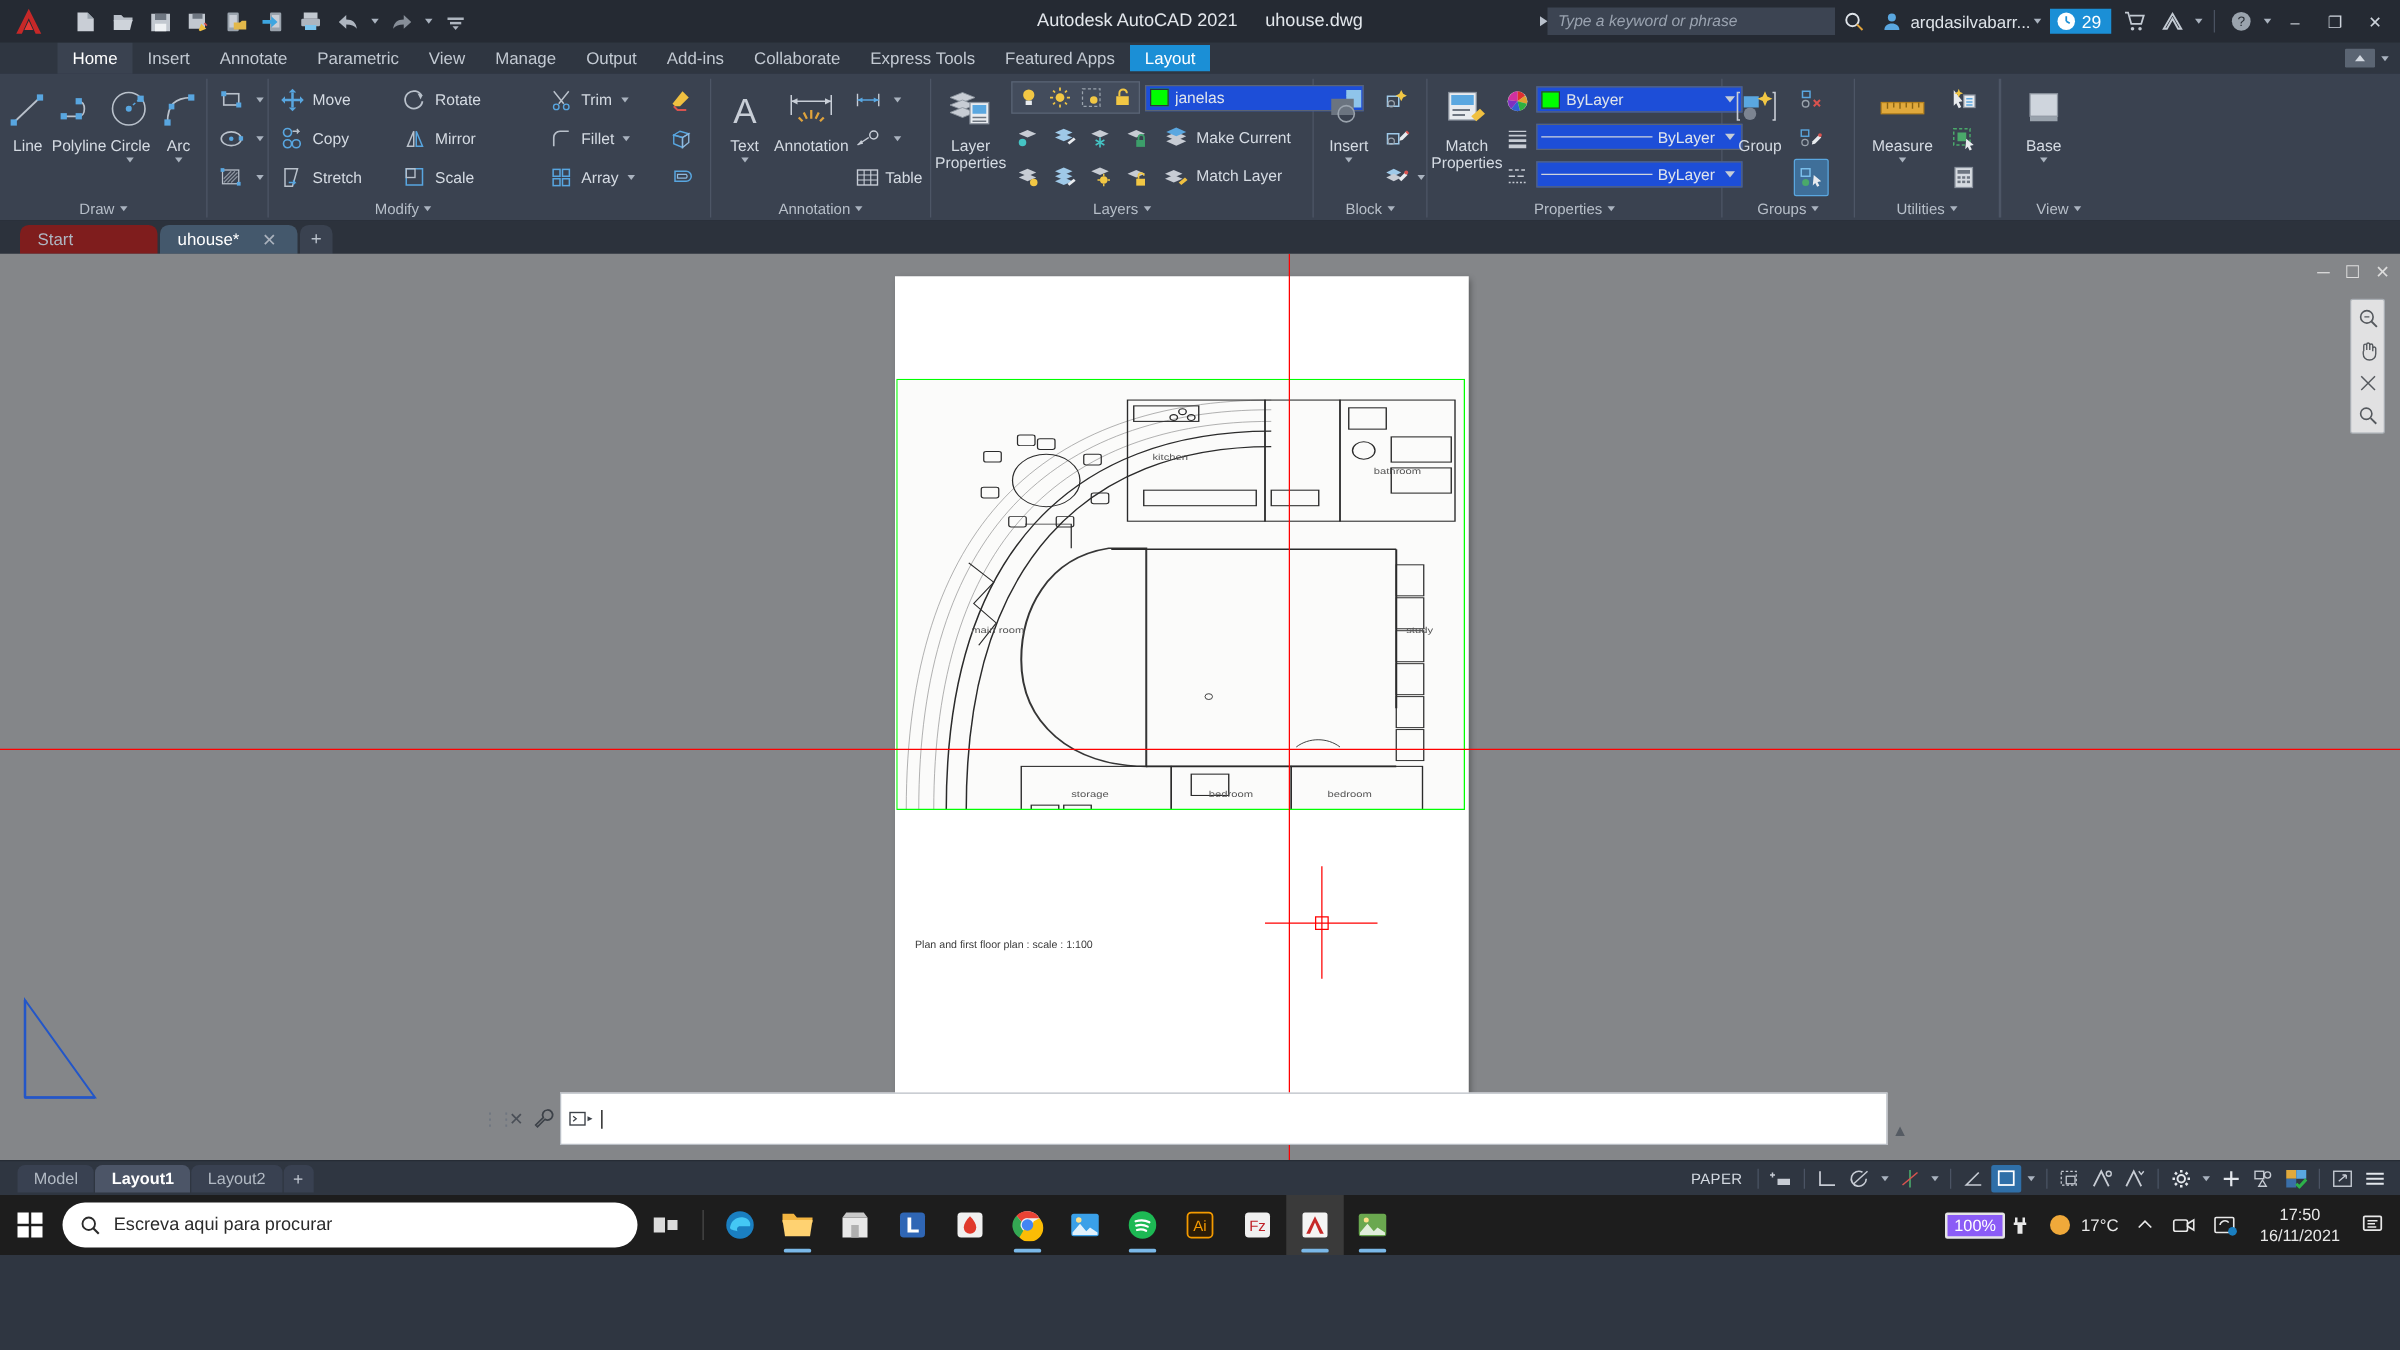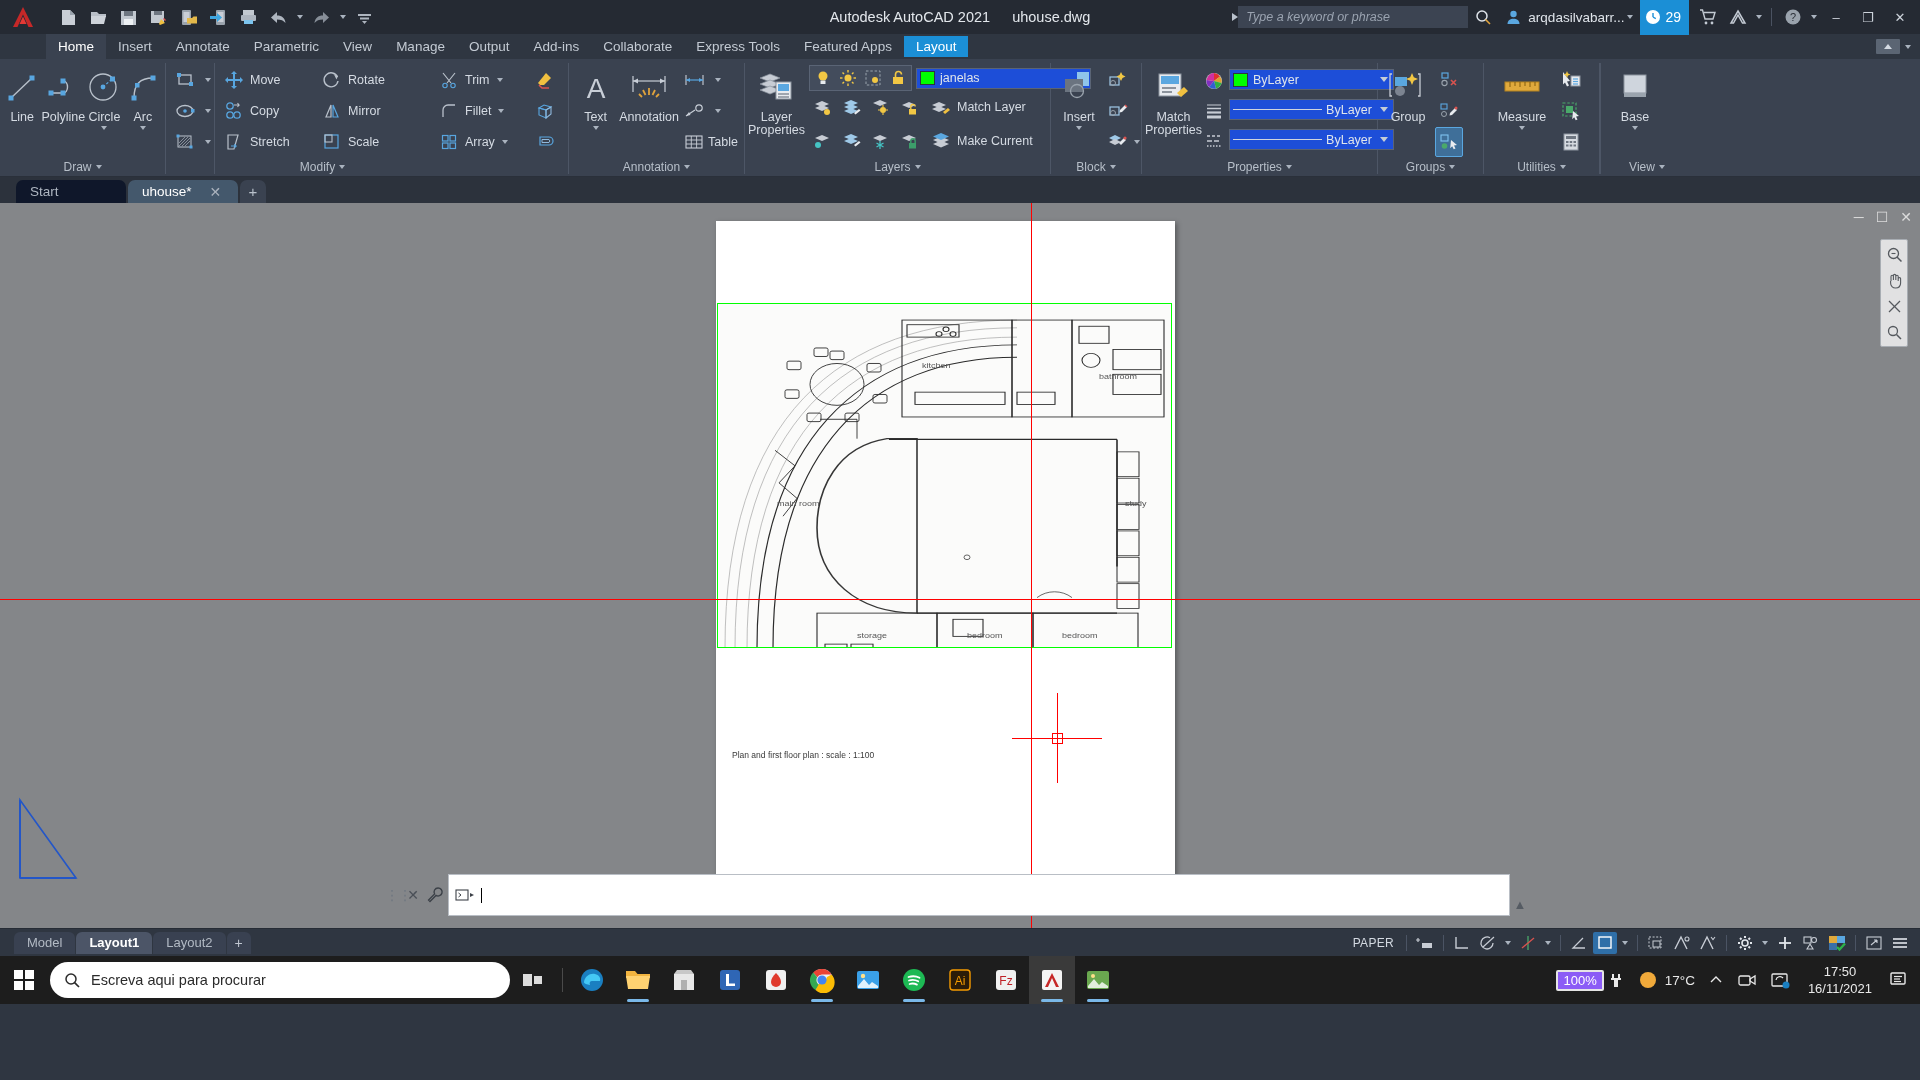--- a/index.html
+++ b/index.html
@@ -51,21 +51,21 @@
   .search-box::placeholder { color: #9aa3b0; font-style: italic; }
   .ticon { width: 30px; height: 30px; display:flex; align-items:center; justify-content:center; }
   .user-name { color: #dfe4ea; font-size: 13.5px; max-width: 120px; overflow:hidden; white-space:nowrap; }
   .dropcaret { width: 12px; display:flex; align-items:center; justify-content:center; }
   .dropcaret::after {
     content: ""; border-left: 3.5px solid transparent; border-right: 3.5px solid transparent;
     border-top: 4px solid #aab3bf;
   }
   .trial-badge {
     display: flex; align-items: center; gap: 4px; background: #1b8fd6; color:#fff;
-    height: 36px; padding: 0 8px 0 5px; font-size: 14px; margin: 0 4px;
+    height: 20px; padding: 0 8px 0 5px; font-size: 14px; margin: 0 4px;
   }
   .sep-v { width: 1px; height: 18px; background: #4a5261; margin: 0 6px; }
   .wbtn {
     width: 32px; height: 34px; display:flex; align-items:center; justify-content:center;
     color: #cdd3db;
   }
 
   
   .ribbon-tabs {
     height: 25px; background: #2f3641; display: flex; align-items: stretch;
@@ -145,21 +145,21 @@
 
   .layer-toggles { display: flex; align-items: center; gap: 1px; background:#434c5c; border:1px solid #5a6475; padding:1px; }
   .layer-row { display: flex; align-items: center; gap: 1px; }
 
   
   .filetabs {
     height: 26px; background: #2c323c; display: flex; align-items: flex-end; padding-left: 16px;
   }
   .ftab {
     height: 23px; display: flex; align-items: center; padding: 0 14px;
-    border-radius: 7px 7px 0 0; font-size: 13.5px; color: #aeb6c1; background: #0f172a;
+    border-radius: 7px 7px 0 0; font-size: 13.5px; color: #aeb6c1; background: #7f1d1d;
     margin-right: 2px; min-width: 110px;
   }
   .ftab.active { background: #44586c; color: #ffffff; }
   .ftab .ftab-close { margin-left: 18px; font-size: 14px; color: #aab2bd; }
   .ftab-add {
     height: 23px; width: 26px; display:flex; align-items:center; justify-content:center;
     border-radius: 7px 7px 0 0; background:#3a4250; color:#b9c1cb; font-size:15px;
   }
 
   
@@ -803,20 +803,67 @@
                 </svg>
             </div>
           </div>
           <div class="combo" style="width:175px; margin-bottom:0">
             <div class="swatch" style="background:#00ff00"></div>
             <div class="ctext">janelas</div>
             <div class="ccaret"></div>
           </div>
         </div>
 
+        <div class="layer-row" style="margin-top:4px;">
+          <div class="iconpad">
+            <svg width="20" height="20" viewBox="0 0 20 20">
+                <path d="M2 7l7-3 7 3-7 3z" fill="#c7ccd4"></path>
+                <circle cx="5" cy="14" r="3" fill="#45c4c4"></circle>
+              </svg>
+          </div>
+          <div class="iconpad">
+            <svg width="20" height="20" viewBox="0 0 20 20">
+                <g fill="#9fc9e8">
+                  <path d="M2 6l7-3 7 3-7 3z"></path>
+                  <path d="M2 10l7-3 7 3-7 3z"></path>
+                </g>
+                <path d="M12 14l5-4 1.5 1.5-5 4z" fill="#e8ebef"></path>
+              </svg>
+          </div>
+          <div class="iconpad">
+            <svg width="20" height="20" viewBox="0 0 20 20">
+                <path d="M2 7l7-3 7 3-7 3z" fill="#c7ccd4"></path>
+                <g stroke="#45c4c4" stroke-width="1.3">
+                  <line x1="9" y1="10" x2="9" y2="18"></line>
+                  <line x1="5.5" y1="12" x2="12.5" y2="16"></line>
+                  <line x1="12.5" y1="12" x2="5.5" y2="16"></line>
+                </g>
+              </svg>
+          </div>
+          <div class="iconpad">
+            <svg width="20" height="20" viewBox="0 0 20 20">
+                <path d="M2 7l7-3 7 3-7 3z" fill="#c7ccd4"></path>
+                <rect x="9" y="12" width="7" height="5.5" fill="#3c9e6a"></rect>
+                <path d="M10.8 12V10a2.2 2.2 0 0 1 4.4 0v2" fill="none" stroke="#3c9e6a" stroke-width="1.4"></path>
+              </svg>
+          </div>
+          <div class="smallrow">
+            <div class="ic">
+              <svg width="22" height="20" viewBox="0 0 22 20">
+                  <g fill="#c7ccd4">
+                    <path d="M3 9l8-3.5 8 3.5-8 3.5z"></path>
+                    <path d="M3 13l8-3.5 8 3.5-8 3.5z"></path>
+                  </g>
+                  <path d="M3 5.5l8-3.5 8 3.5-8 3.5z" fill="#5aa7e0"></path>
+                </svg>
+            </div>
+            <div class="lb">Make Current</div>
+          </div>
+        </div>
+
         <div class="layer-row" style="margin-top:1px;">
           <div class="iconpad">
             <svg width="20" height="20" viewBox="0 0 20 20">
                 <g fill="#c7ccd4">
                   <path d="M2 7l7-3 7 3-7 3z"></path>
                   <path d="M2 11l7-3 7 3-7 3z"></path>
                 </g>
                 <circle cx="14" cy="15" r="3" fill="#f2c744"></circle>
               </svg>
           </div>
@@ -853,67 +900,20 @@
             <div class="ic">
               <svg width="22" height="20" viewBox="0 0 22 20">
                   <g fill="#c7ccd4">
                     <path d="M2 8l7-3 7 3-7 3z"></path>
                     <path d="M2 12l7-3 7 3-7 3z"></path>
                   </g>
                   <path d="M13 15l5-4 2 2-5 4z" fill="#f0c040"></path>
                 </svg>
             </div>
             <div class="lb">Match Layer</div>
-          </div>
-        </div>
-
-        <div class="layer-row" style="margin-top:4px;">
-          <div class="iconpad">
-            <svg width="20" height="20" viewBox="0 0 20 20">
-                <path d="M2 7l7-3 7 3-7 3z" fill="#c7ccd4"></path>
-                <circle cx="5" cy="14" r="3" fill="#45c4c4"></circle>
-              </svg>
-          </div>
-          <div class="iconpad">
-            <svg width="20" height="20" viewBox="0 0 20 20">
-                <g fill="#9fc9e8">
-                  <path d="M2 6l7-3 7 3-7 3z"></path>
-                  <path d="M2 10l7-3 7 3-7 3z"></path>
-                </g>
-                <path d="M12 14l5-4 1.5 1.5-5 4z" fill="#e8ebef"></path>
-              </svg>
-          </div>
-          <div class="iconpad">
-            <svg width="20" height="20" viewBox="0 0 20 20">
-                <path d="M2 7l7-3 7 3-7 3z" fill="#c7ccd4"></path>
-                <g stroke="#45c4c4" stroke-width="1.3">
-                  <line x1="9" y1="10" x2="9" y2="18"></line>
-                  <line x1="5.5" y1="12" x2="12.5" y2="16"></line>
-                  <line x1="12.5" y1="12" x2="5.5" y2="16"></line>
-                </g>
-              </svg>
-          </div>
-          <div class="iconpad">
-            <svg width="20" height="20" viewBox="0 0 20 20">
-                <path d="M2 7l7-3 7 3-7 3z" fill="#c7ccd4"></path>
-                <rect x="9" y="12" width="7" height="5.5" fill="#3c9e6a"></rect>
-                <path d="M10.8 12V10a2.2 2.2 0 0 1 4.4 0v2" fill="none" stroke="#3c9e6a" stroke-width="1.4"></path>
-              </svg>
-          </div>
-          <div class="smallrow">
-            <div class="ic">
-              <svg width="22" height="20" viewBox="0 0 22 20">
-                  <g fill="#c7ccd4">
-                    <path d="M3 9l8-3.5 8 3.5-8 3.5z"></path>
-                    <path d="M3 13l8-3.5 8 3.5-8 3.5z"></path>
-                  </g>
-                  <path d="M3 5.5l8-3.5 8 3.5-8 3.5z" fill="#5aa7e0"></path>
-                </svg>
-            </div>
-            <div class="lb">Make Current</div>
           </div>
         </div>
       </div>
     </div>
     <div class="panel-title">
       <span>Layers</span>
       <span class="pcaret"></span>
     </div>
   </div>
 

